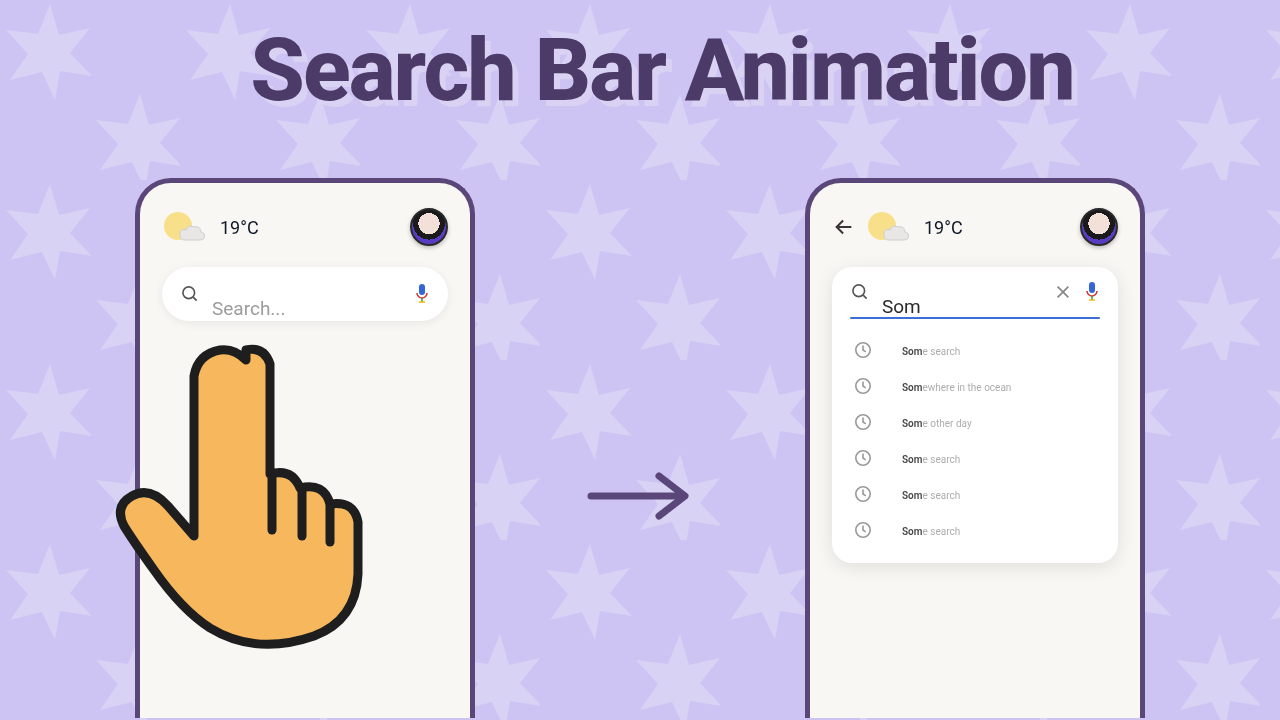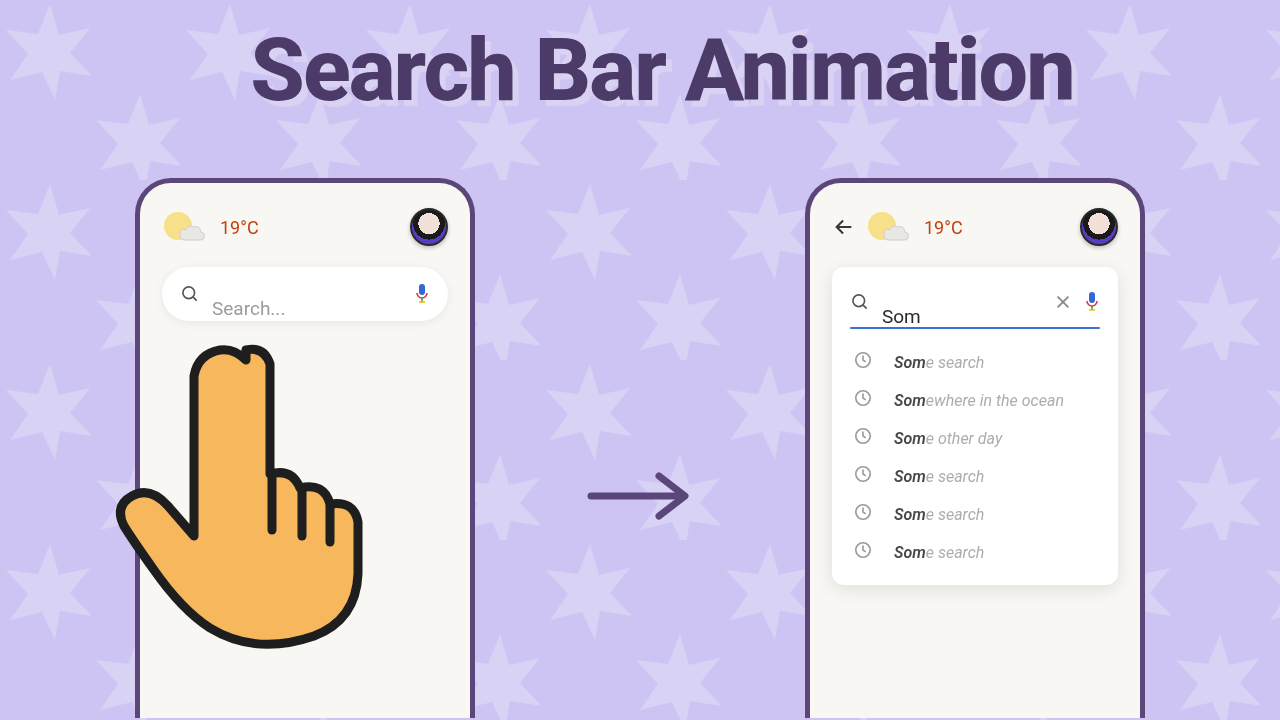--- a/index.html
+++ b/index.html
@@ -54,21 +54,21 @@
     gap: 10px;
     height: 40px;
     margin-bottom: 20px;
   }
   .topbar .spacer { flex: 1; }
   .back-btn { width: 24px; height: 24px; display: flex; align-items: center; justify-content: center; }
   .back-btn svg { width: 22px; height: 22px; stroke: #3a3535; stroke-width: 2.2; fill: none; }
   .weather-icon { width: 44px; height: 34px; position: relative; }
   .weather-icon .sun { position: absolute; width: 28px; height: 28px; background: #f8e08a; border-radius: 50%; top: 2px; left: 2px; }
   .weather-icon .cloud { position: absolute; bottom: 2px; right: 0; }
-  .temp { font-size: 18px; color: #c2410c; margin-left: 4px; }
+  .temp { font-size: 18px; color: #0f172a; margin-left: 4px; }
   .avatar {
     width: 38px; height: 38px; border-radius: 50%;
     background: radial-gradient(circle at 50% 40%, #f3e0d8 0 40%, #1a1a1a 40% 60%, #5a3cc4 60% 100%);
     border: 2px solid #2a2a2a;
     box-shadow: 0 2px 4px rgba(0,0,0,.25);
   }
   .searchbar {
     background: #fff;
     border-radius: 30px;
     height: 54px;
@@ -88,32 +88,31 @@
   .sicon svg { width: 20px; height: 20px; stroke: #555; stroke-width: 2; fill: none; }
   .xicon svg { width: 18px; height: 18px; stroke: #888; stroke-width: 2; fill: none; }
   .mic svg { width: 16px; height: 22px; }
   .search-text {
     flex: 1; font-size: 19px; color: #9c9c9c; margin-top: 28px;
   }
   .search-text.typed { color: #2a2a2a; }
   .underline { height: 2px; background: #3b6fd6; margin: 0 18px 8px 18px; border-radius: 1px; }
   .expanded-card {
     background: #fff;
-    border-radius: 12px;
+    border-radius: 20px;
     box-shadow: 0 4px 18px rgba(0,0,0,.10);
-    padding-top: 10px;
+    padding-top: 0;
     overflow: hidden;
   }
   .expanded-card .searchbar { box-shadow: none; border-radius: 0; background: transparent; height: 50px; }
   .suggestions { padding: 6px 0 14px 0; }
   .sugg {
-    display: flex; align-items: center; gap: 22px;
+    display: flex; align-items: center; gap: 30px;
     padding: 8px 22px;
-    font-size: 16px;
-    font-style: italic;
+    font-size: 10px;
   }
   .sugg .clock svg { width: 18px; height: 18px; stroke: #9a9a9a; stroke-width: 1.8; fill: none; }
   .sugg .txt { color: #adadad; }
   .sugg .txt b { color: #474747; font-weight: 600; }
   .arrow {
     align-self: center;
     margin-top: 100px;
   }
   .arrow svg { width: 110px; height: 60px; stroke: #5b467a; stroke-width: 7; fill: none; stroke-linecap: round; stroke-linejoin: round; }
   .hand {

